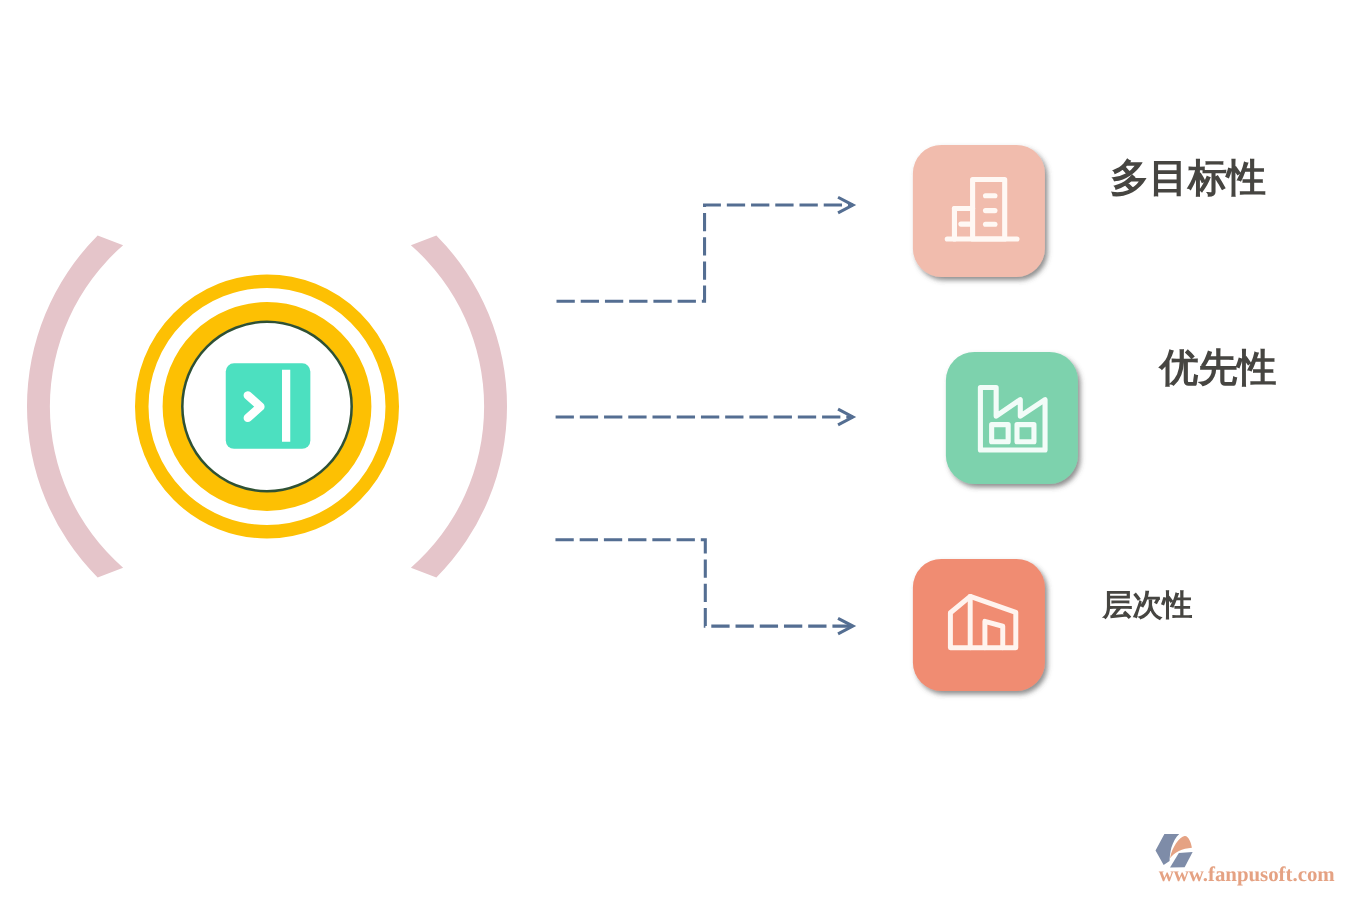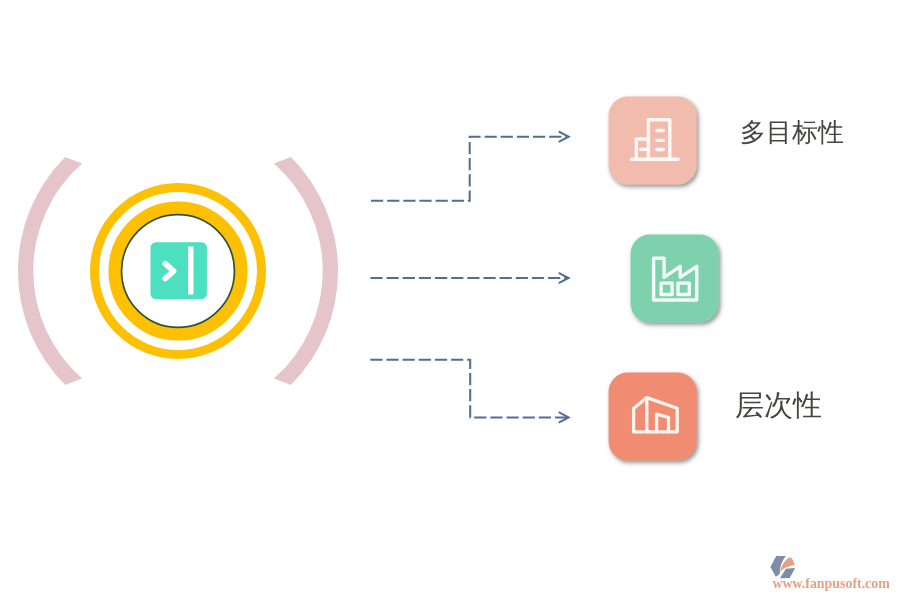--- a/index.html
+++ b/index.html
@@ -1,21 +1,21 @@
 <!DOCTYPE html>
 <html><head>
 <meta charset="utf-8">
 <title>diagram</title>
 <style>
   html,body{margin:0;padding:0;}
   body{width:900px;height:600px;background:#ffffff;overflow:hidden;
        font-family:"Liberation Sans",sans-serif;-webkit-font-smoothing:antialiased;}
   #stage{position:relative;width:900px;height:600px;background:#fff;}
   .abs{position:absolute;}
-  .label{position:absolute;font-weight:400;color:#464541;white-space:nowrap;margin-top:14px;}
+  .label{position:absolute;font-weight:700;color:#464541;white-space:nowrap;}
   .wm-brand{position:absolute;font-weight:700;color:#7E8CA8;white-space:nowrap;}
   .wm-url{position:absolute;font-family:"Liberation Serif",serif;font-weight:700;color:#E5A283;white-space:nowrap;text-align:right;}
 </style>
 </head>
 <body>
 
 <div id="stage">
 
   <svg class="abs" style="left:0px;top:0px;" width="360" height="600" viewBox="0 0 360 600">
     <path fill="#E5C5CA" d="M 65.1 157 A 161.5 161.5 0 0 0 65.1 385 L 82.08 378.5 A 142.75 142.75 0 0 1 82.08 163.5 Z"></path>
@@ -84,21 +84,22 @@
     </defs>
     <rect x="4.6" y="4.6" width="88" height="88" rx="19" ry="19" fill="#F08C72" filter="url(#sh2)"></rect>
     <g fill="none" stroke="#FFF3EE" stroke-width="3.3" stroke-linecap="round" stroke-linejoin="round">
       <path d="M 29.6 40.5 L 42.8 29.6 L 73.2 40.2 L 73.2 63.8 L 29.6 63.8 Z"></path>
       <path d="M 42.8 29.6 L 42.8 63.8"></path>
       <path d="M 52.6 63.8 L 52.6 46.2 L 64.5 49.5 L 64.5 63.8"></path>
     </g>
   </svg>
 
   <div class="label" style="left:740px;top:100.5px;font-size:26px;">多目标性</div>
-  <div class="label" style="left:735px;top:372px;font-size:29px;">层次性</div>
+  <div class="label" style="left:773px;top:227.5px;font-size:26px;">优先性</div>
+  <div class="label" style="left:735px;top:390px;font-size:20px;">层次性</div>
 
   <svg class="abs" style="left:769px;top:552px;" width="29" height="29" viewBox="0 0 29 29">
     <path d="M 7.25 3.96 L 17.15 3.96 C 15.0 5.9 13.0 9.3 11.9 13.2 C 11.1 16.2 10.75 19.5 10.72 22.0 L 6.76 24.73 L 1.35 14.98 Z" fill="#7E8CA8"></path>
     <path d="M 16.91 16.67 L 26.09 15.94 L 20.77 26.09 L 11.01 26.33 Z" fill="#7E8CA8"></path>
     <path d="M 11.01 20.19 C 12.2 13.1 17.3 5.9 20.77 5.41 C 23.3 5.05 25.2 10.2 25.6 13.14 C 19.2 13.6 13.8 16.3 11.01 20.19 Z" fill="#E5A283"></path>
   </svg>
   <div class="wm-url" style="left:772.5px;top:575.6px;font-size:13.9px;">www.fanpusoft.com</div>
 
 </div>
 

